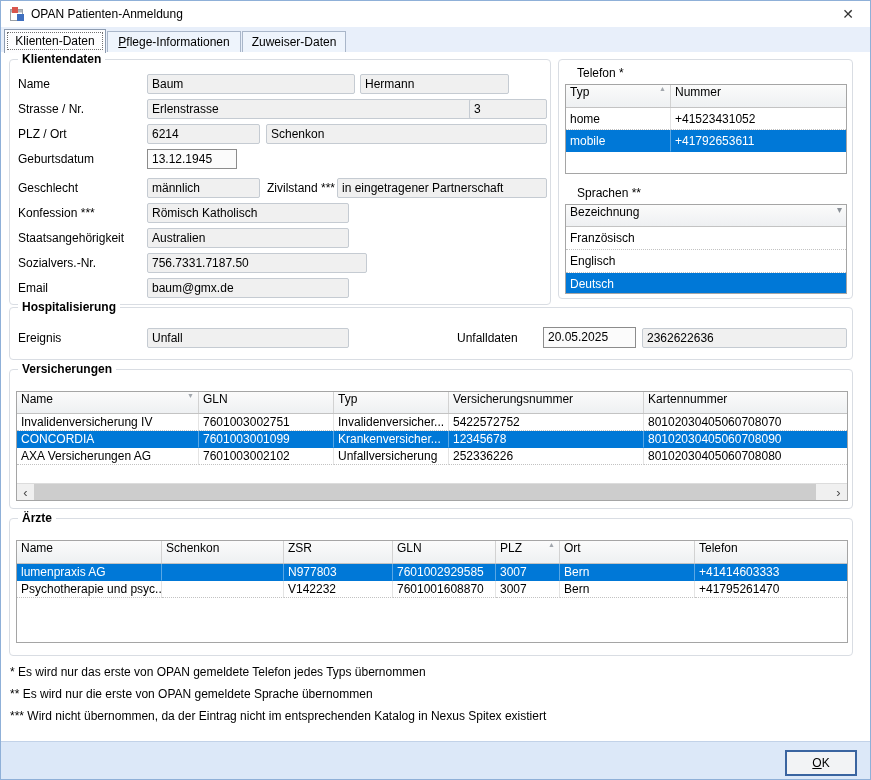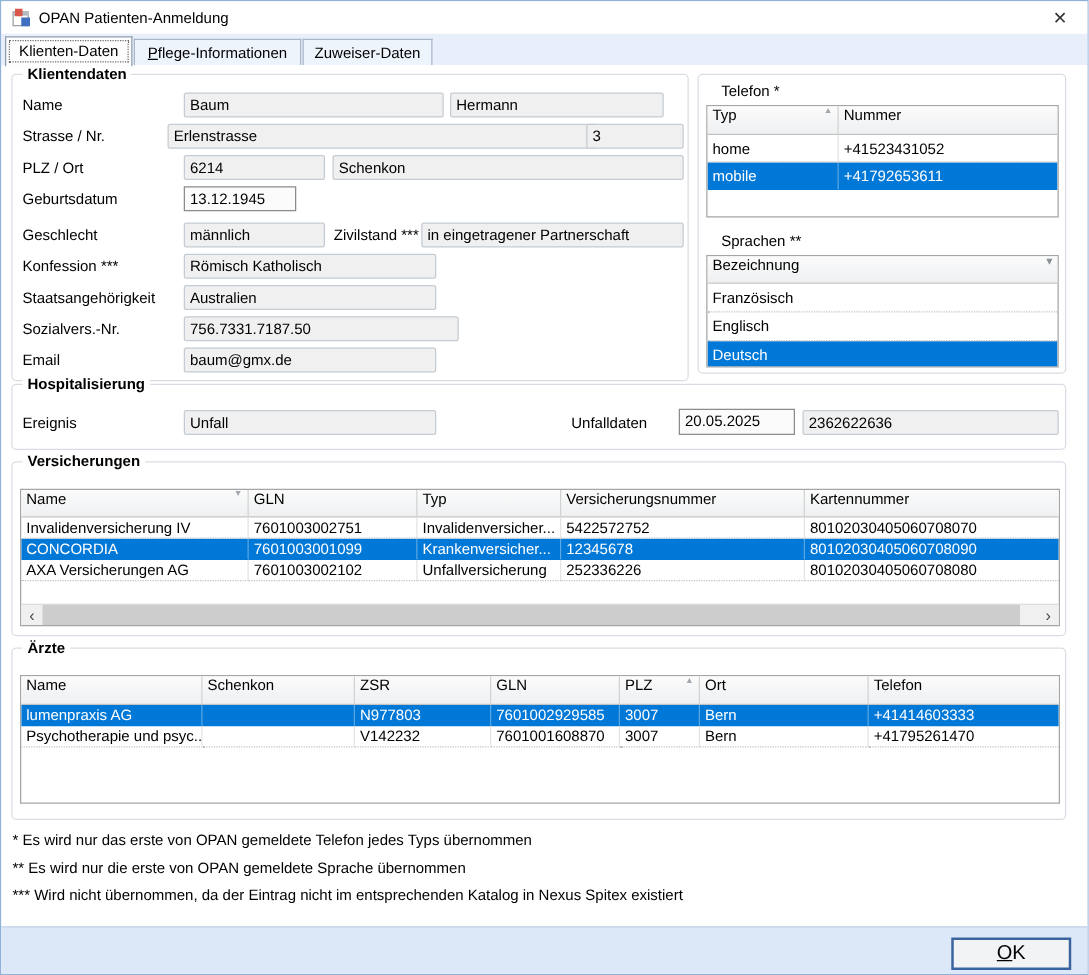--- a/index.html
+++ b/index.html
@@ -16,21 +16,21 @@
   .tabstrip{position:absolute;left:0;top:26px;width:100%;height:25px;background:#e8effa;border-bottom:1px solid #b4c2d6;}
   .tab{position:absolute;box-sizing:border-box;text-align:center;cursor:pointer;}
   .tab.sel{left:3px;top:2px;width:102px;height:24px;background:#fdfdfe;border:1px solid #8e9cb0;border-bottom:none;outline:1px dotted #707070;outline-offset:-4px;line-height:22px;z-index:3;}
   .tab.t2{left:106px;top:4px;width:134px;height:21px;background:#eef4fc;border:1px solid #a9b6c9;border-bottom:none;line-height:20px;}
   .tab.t3{left:241px;top:4px;width:104px;height:21px;background:#eef4fc;border:1px solid #a9b6c9;border-bottom:none;line-height:20px;}
   .mn{text-decoration:underline;}
 
   
   .tabpage{position:absolute;left:0;top:51px;width:100%;height:689px;background:#fff;}
   .bottomband{position:absolute;left:0;top:740px;width:100%;height:38px;background:#dce8f8;border-top:1px solid #c2d2e8;}
-  .ok-btn{position:absolute;right:13px;top:8px;width:96px;height:26px;background:#f2f3f5;border:2px solid #3a64a0;font-family:inherit;font-size:16px;color:#000;cursor:pointer;}
+  .ok-btn{position:absolute;right:13px;top:8px;width:72px;height:26px;background:#f2f3f5;border:2px solid #3a64a0;font-family:inherit;font-size:12px;color:#000;cursor:pointer;}
 
   
   .group{position:absolute;background:#fff;border:1px solid #d9dde3;border-radius:4px;box-sizing:border-box;}
   .group-label{position:absolute;top:-8px;left:8px;background:#fff;padding:0 4px;font-weight:bold;font-size:12px;line-height:15px;white-space:nowrap;}
 
   
   .lbl{position:absolute;font-size:12px;line-height:14px;white-space:nowrap;}
   .box{position:absolute;height:20px;background:#f0f0f0;border:1px solid #c5cbd2;border-radius:2px;box-sizing:border-box;padding:2px 4px;font-size:12px;line-height:15px;white-space:nowrap;overflow:hidden;}
   .box.edit{background:#fbfbfb;border-color:#8c8c8c;border-radius:0;}
 
@@ -77,24 +77,24 @@
     <div class="tab t2"><span class="mn">P</span><span>flege-Informationen</span></div>
     <div class="tab t3"><span>Zuweiser-Daten</span></div>
   </div>
 
   <div class="tabpage"></div>
 
   <div class="group" style="left:8px;top:58px;width:542px;height:246px;">
     <span class="group-label">Klientendaten</span>
     <span class="lbl" style="left:8px;top:17px;">Name</span>
     <div class="box" style="left:137px;top:14px;width:208px;">Baum</div>
-    <div class="box" style="left:350px;top:14px;width:171px;">Hermann</div>
+    <div class="box" style="left:350px;top:14px;width:149px;">Hermann</div>
 
     <span class="lbl" style="left:8px;top:42px;">Strasse / Nr.</span>
-    <div class="box" style="left:124px;top:39px;width:344px;">Erlenstrasse</div>
+    <div class="box" style="left:137px;top:39px;width:344px;">Erlenstrasse</div>
     <div class="box" style="left:459px;top:39px;width:78px;">3</div>
 
     <span class="lbl" style="left:8px;top:67px;">PLZ / Ort</span>
     <div class="box" style="left:137px;top:64px;width:113px;">6214</div>
     <div class="box" style="left:256px;top:64px;width:281px;">Schenkon</div>
 
     <span class="lbl" style="left:8px;top:92px;">Geburtsdatum</span>
     <div class="box edit" style="left:137px;top:89px;width:90px;">13.12.1945</div>
 
     <span class="lbl" style="left:8px;top:121px;">Geschlecht</span>

